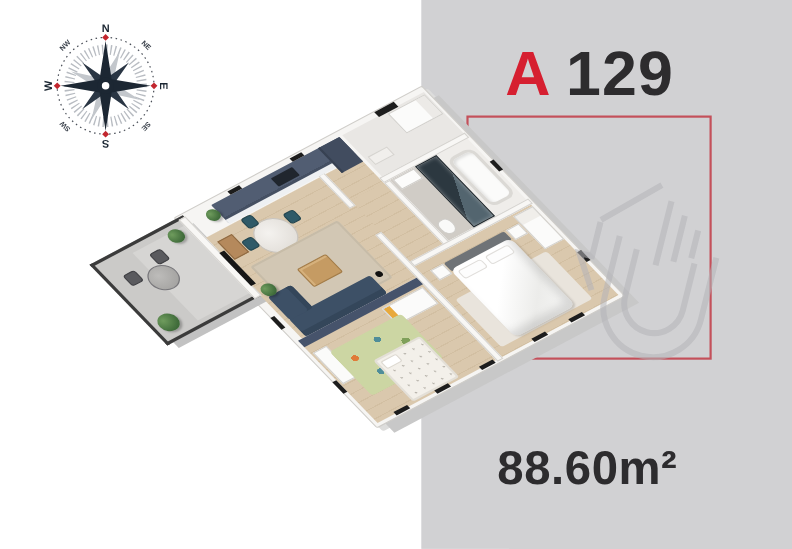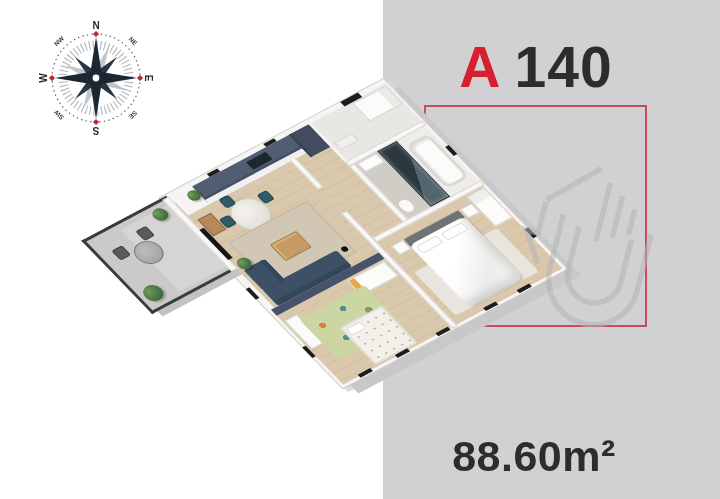--- a/index.html
+++ b/index.html
@@ -15,21 +15,21 @@
 
   
   .red-box{left:424px;top:105px;width:219px;height:218px;border:2px solid #c4505a;z-index:2;background:transparent;}
 
   
   .unit-label{left:426px;top:34px;width:220px;text-align:center;z-index:8;
     font-size:57px;font-weight:bold;color:#2d2c2e;letter-spacing:1px;white-space:nowrap;}
   .unit-prefix{color:#d61f30;margin-right:13px;}
 
   
-  .area-label{left:420px;top:432px;width:228px;text-align:center;z-index:8;
+  .area-label{left:420px;top:402px;width:228px;text-align:center;z-index:8;
     font-size:43px;font-weight:bold;color:#2d2c2e;letter-spacing:0.5px;}
 
   
   .compass{left:36px;top:18px;width:120px;height:120px;z-index:7;}
 
   
   .watermark{left:515px;top:163px;width:158px;height:180px;z-index:6;opacity:0.55;}
 
   
   .plan{left:155px;top:130px;width:340px;height:250px;z-index:3;
@@ -249,15 +249,15 @@
       <path d="M20,52 L20,84 L8,84 L27,114"></path>
       <path d="M78,18 L78,78"></path>
       <path d="M93,28 L93,71"></path>
       <path d="M108,38 L108,64"></path>
       <path d="M40,60 L40,116 A45,45 0 0 0 130,116 L130,58"></path>
       <path d="M58,68 L58,112 A27,27 0 0 0 112,112 L112,68"></path>
     </g>
   </svg>
 </div>
 
-<div class="abs unit-label"><span class="unit-prefix">A</span><span>140</span></div>
+<div class="abs unit-label"><span class="unit-prefix">A</span><span>129</span></div>
 
 <div class="abs area-label">88.60m²</div>
 
 </body></html>

